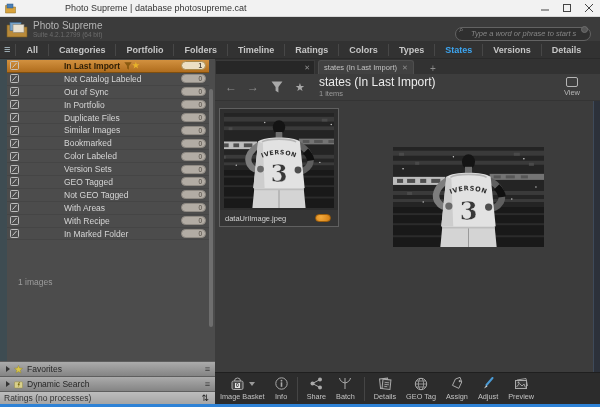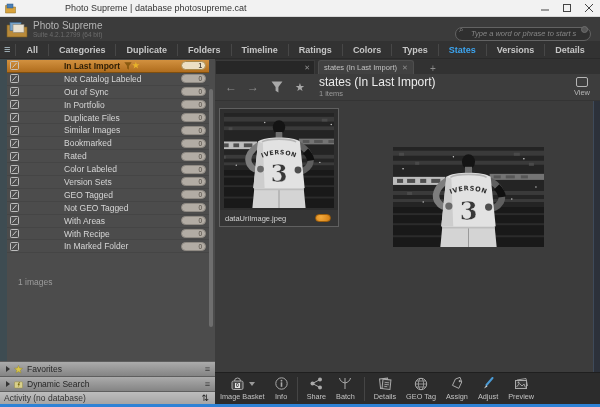--- a/index.html
+++ b/index.html
@@ -69,21 +69,21 @@
   .tclose { font-size:7px; color:#8d8d8d; }
   .tadd { font-size:10px; color:#8d8d8d; margin-left:16px; }
 
   .mheader { position:absolute; left:0; top:15px; width:385px; height:27px; background:#3d3d3d; border-bottom:1px solid #343434; display:flex; align-items:center; }
   .nav-arrow { font-size:12px; color:#8e8e8e; margin-left:10px; }
   .mh-icon { margin-left:12px; }
   .mh-star { color:#a8a8a8; font-size:11px; margin-left:12px; }
   .mh-titleblock { margin-left:14px; }
   .mh-title { font-size:12px; color:#ececec; line-height:13px; }
   .mh-count { font-size:7.5px; color:#9a9a9a; line-height:9px; }
-  .view-btn { margin-left:auto; margin-right:10px; display:flex; flex-direction:column; align-items:center; }
+  .view-btn { margin-left:auto; margin-right:20px; display:flex; flex-direction:column; align-items:center; }
   .view-box { width:12px; height:10px; border:1px solid #b5b5b5; border-radius:2px; }
   .view-lbl { font-size:7.5px; color:#b5b5b5; margin-top:1px; }
 
   .content { position:absolute; left:0; top:42px; width:385px; height:271px; background:#3c3c3c; }
   .scrolltrack { position:absolute; right:0; top:0; width:7px; height:271px; background:#2c313a; border-left:1px solid #3e4a5a; }
 
   .card { position:absolute; left:4px; top:7px; width:120px; height:119px; background:#2e2e2e; border:1px solid #606060; }
   .thumb { position:absolute; left:4px; top:4px; width:110px; height:95px; background:#1d1d1d; }
   .card-label { position:absolute; left:0; bottom:0; width:100%; height:16px; background:#353535; display:flex; align-items:center; }
   .fname { font-size:7.5px; color:#d2d2d2; margin-left:5px; }
@@ -220,21 +220,21 @@
     </div>
   </div>
 
   <div class="navbar">
     <span class="nav-menu">≡</span>
 
       <span class="nav-tab">All</span>
 
       <span class="nav-tab">Categories</span>
 
-      <span class="nav-tab">Duplicate</span>
+      <span class="nav-tab">Portfolio</span>
 
       <span class="nav-tab">Folders</span>
 
       <span class="nav-tab">Timeline</span>
 
       <span class="nav-tab">Ratings</span>
 
       <span class="nav-tab">Colors</span>
 
       <span class="nav-tab">Types</span>
@@ -316,29 +316,20 @@
         <div class="srow">
           <svg class="cb" viewBox="0 0 9 9">
             <rect x="0.5" y="0.5" width="8" height="8" rx="1" fill="none" stroke="#c9c9c9" stroke-width="0.9"></rect>
             <path d="M2.5,6.5 L6.5,2" stroke="#c9c9c9" stroke-width="1"></path>
           </svg>
           <span class="lbl">Bookmarked</span>
 
           <span class="badge">0</span>
         </div>
 
-        <div class="srow">
-          <svg class="cb" viewBox="0 0 9 9">
-            <rect x="0.5" y="0.5" width="8" height="8" rx="1" fill="none" stroke="#c9c9c9" stroke-width="0.9"></rect>
-            <path d="M2.5,6.5 L6.5,2" stroke="#c9c9c9" stroke-width="1"></path>
-          </svg>
-          <span class="lbl">Rated</span>
-
-          <span class="badge">0</span>
-        </div>
 
         <div class="srow">
           <svg class="cb" viewBox="0 0 9 9">
             <rect x="0.5" y="0.5" width="8" height="8" rx="1" fill="none" stroke="#c9c9c9" stroke-width="0.9"></rect>
             <path d="M2.5,6.5 L6.5,2" stroke="#c9c9c9" stroke-width="1"></path>
           </svg>
           <span class="lbl">Color Labeled</span>
 
           <span class="badge">0</span>
         </div>
@@ -418,21 +409,21 @@
   <div class="bar bar-dyn">
     <span class="tri"></span>
     <svg class="bicon" width="9" height="9" viewBox="0 0 10 10">
         <rect x="0.5" y="2" width="9" height="7" rx="1" fill="#d8cf8a" stroke="#8a8140" stroke-width="0.5"></rect>
         <path d="M5.5,2.5 L4,5.5 L5.2,5.5 L4.2,8.2 L6.8,4.8 L5.5,4.8 L6.8,2.5 Z" fill="#7a6a10"></path>
       </svg>
     <span>Dynamic Search</span>
     <span class="menu">≡</span>
   </div>
   <div class="bar bar-act">
-    <span class="alabel">Activity (no database)</span>
+    <span class="alabel">Ratings (no processes)</span>
     <span class="updown">⇅</span>
   </div>
 
   <div class="main">
     <div class="tabstrip">
       <div class="mtab-empty">
         <span class="tclose">✕</span>
       </div>
       <div class="mtab">
         <span>states (In Last Import)</span>

